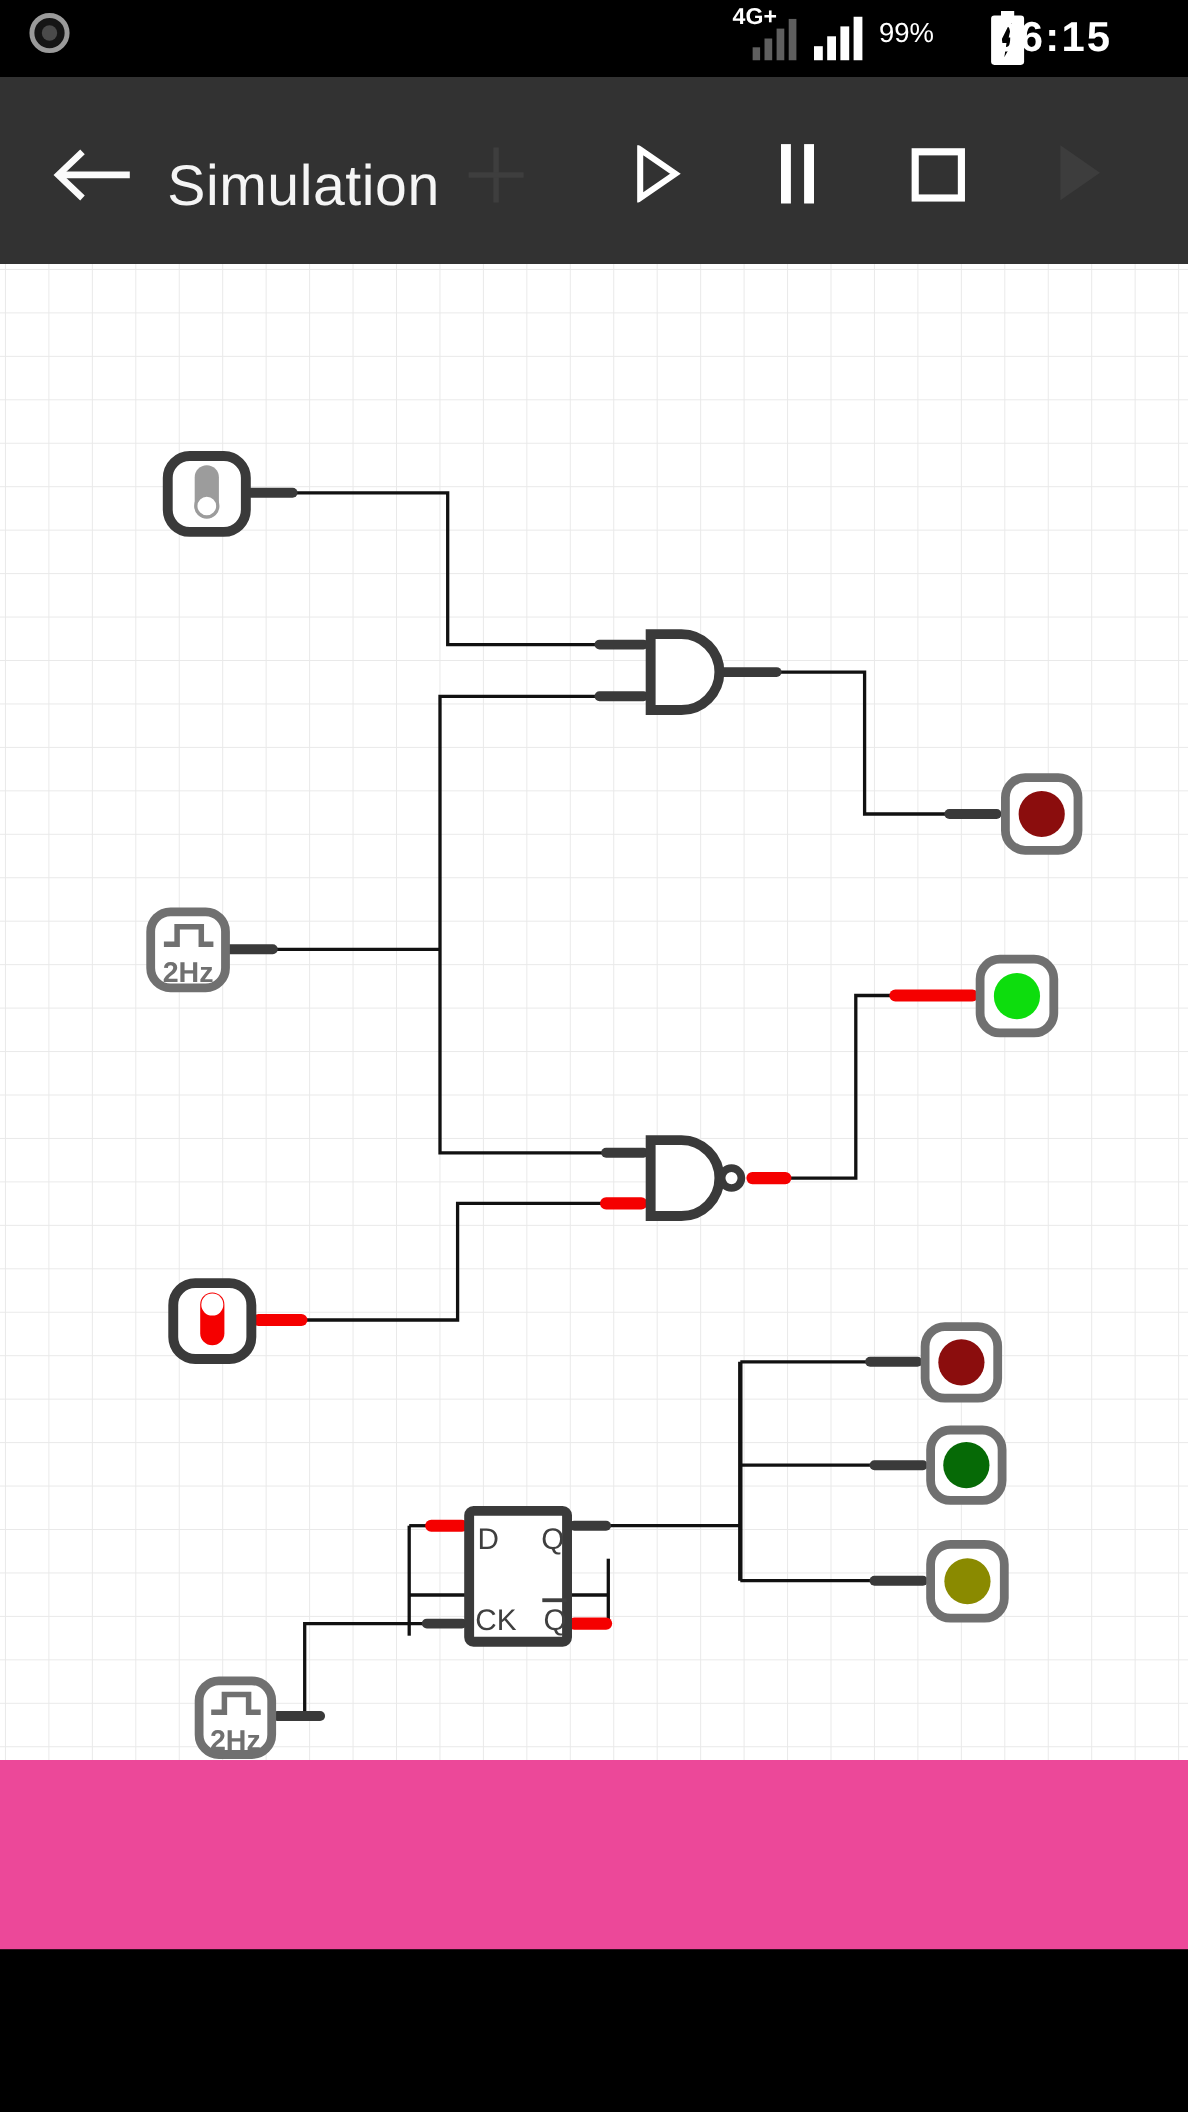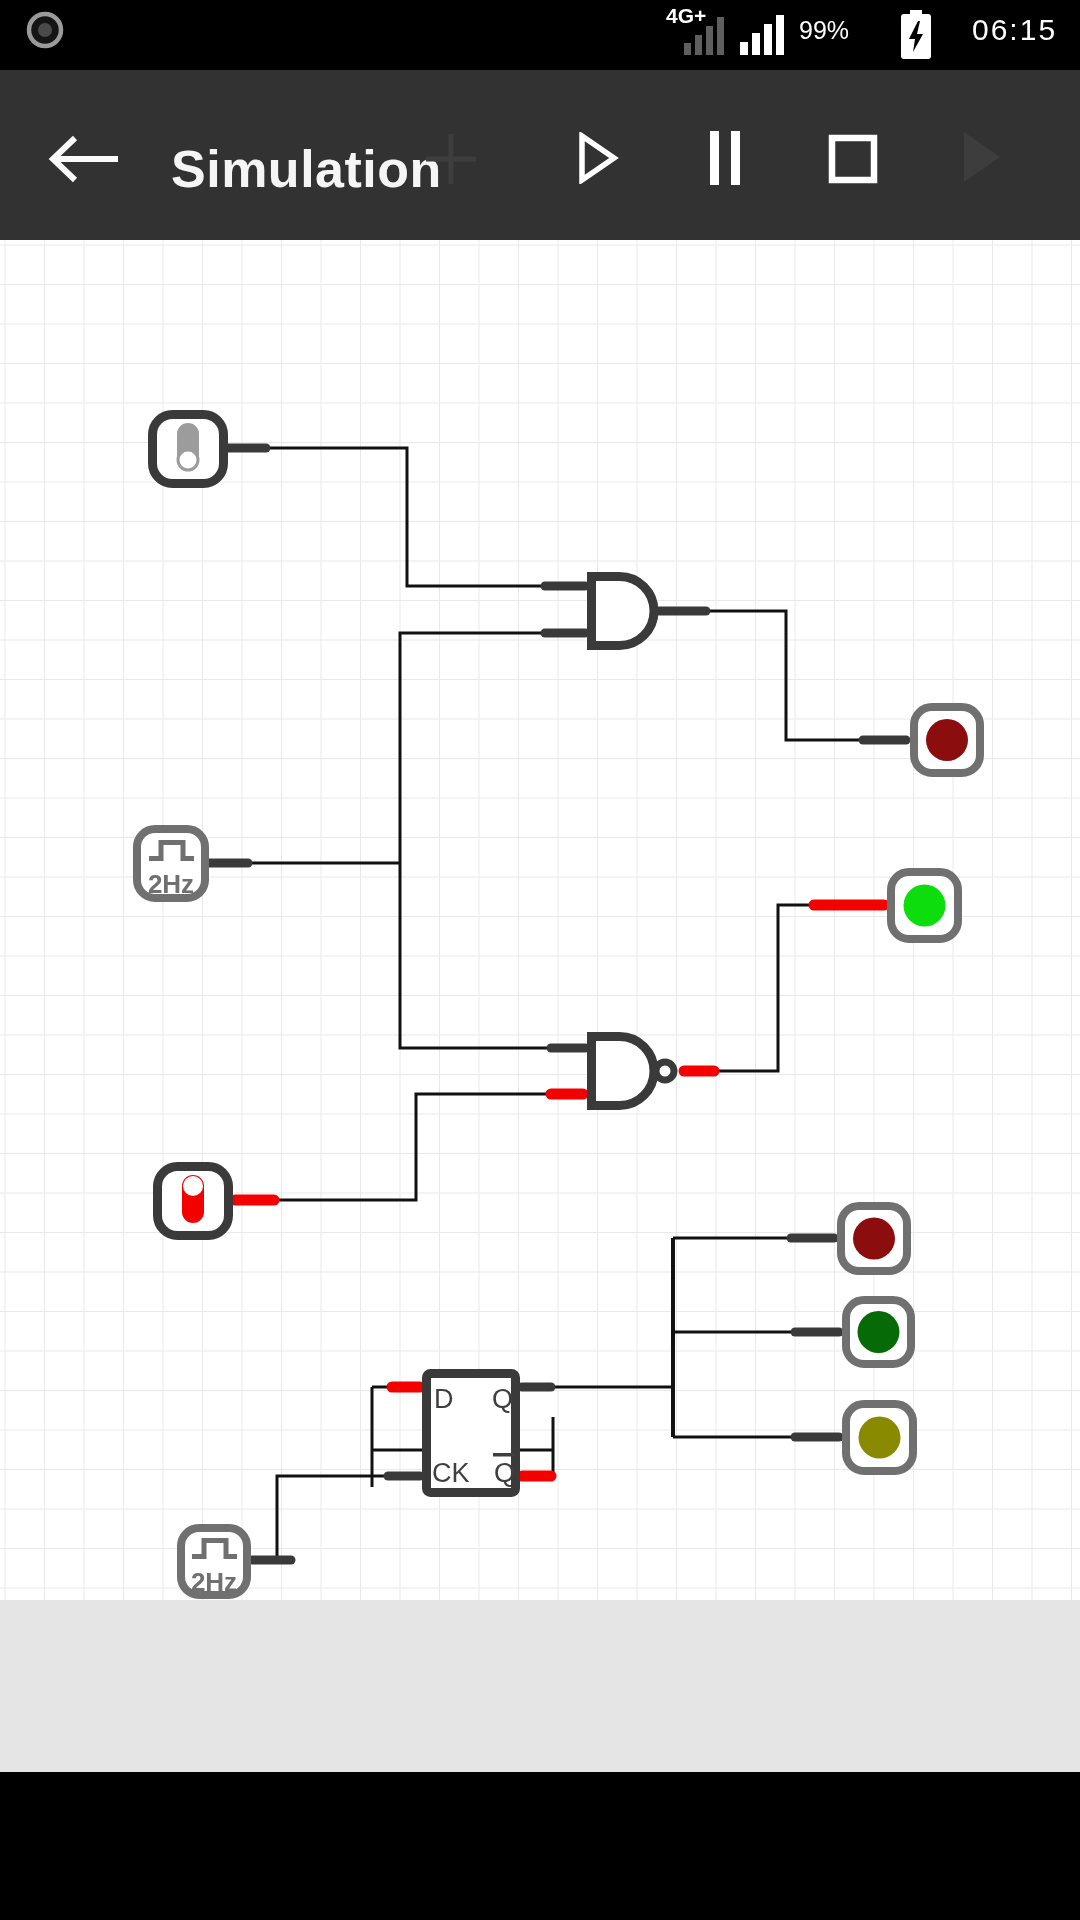--- a/index.html
+++ b/index.html
@@ -1,27 +1,27 @@
 <!DOCTYPE html>
 <html><head>
 <meta charset="utf-8">
 <style>
   html,body{margin:0;padding:0;background:#000;}
-  .phone{position:relative;width:1080px;height:1920px;background:#e5e5e5;overflow:hidden;
+  .phone{position:relative;width:1080px;height:1920px;background:#ec4899;overflow:hidden;
          font-family:"Liberation Sans",sans-serif;text-align:center;}
   .abs{position:absolute;}
   
   .status-bar{position:absolute;left:0;top:0;width:1080px;height:70px;background:#000;color:#fff;}
   .net-label{position:absolute;left:666px;top:4px;font-size:21px;font-weight:700;color:#fff;}
   .pct{position:absolute;left:799px;top:16px;font-size:25px;font-weight:500;color:#fff;}
-  .clock-txt{position:absolute;left:972px;top:13px;font-size:30px;font-weight:400;letter-spacing:2px;color:#fff;}
+  .clock-txt{position:absolute;left:904px;top:13px;font-size:38px;font-weight:700;letter-spacing:2px;color:#fff;}
   
   .app-bar{position:absolute;left:0;top:70px;width:1080px;height:170px;background:#323232;}
   .app-title{position:absolute;left:152px;top:0;height:198px;display:flex;align-items:center;
-             font-size:52px;font-weight:700;color:#f5f5f5;letter-spacing:0.5px;margin-left:19px;}
+             font-size:52px;font-weight:400;color:#f5f5f5;letter-spacing:0.5px;}
   
   .canvas{position:absolute;left:0;top:240px;width:1080px;height:1360px;background:#fff;
     background-image:linear-gradient(#e9e9e9 1px,transparent 1px),
                      linear-gradient(90deg,#e9e9e9 1px,transparent 1px);
     background-size:39.5px 39.5px;background-position:4.5px 4.5px;}
   .canvas svg{position:absolute;left:0;top:0;}
   
   .nav-bar{position:absolute;left:0;top:1772px;width:1080px;height:148px;background:#000;}
 </style>
 </head>

